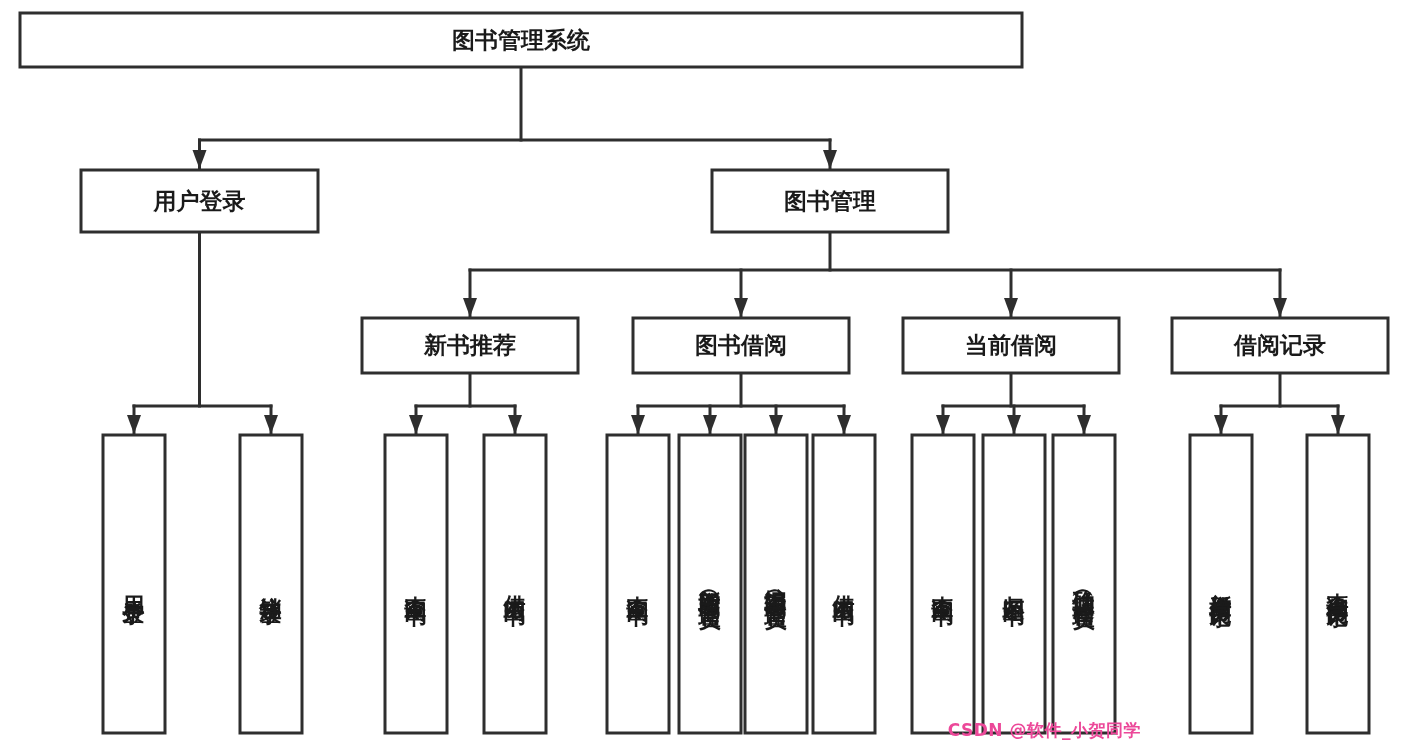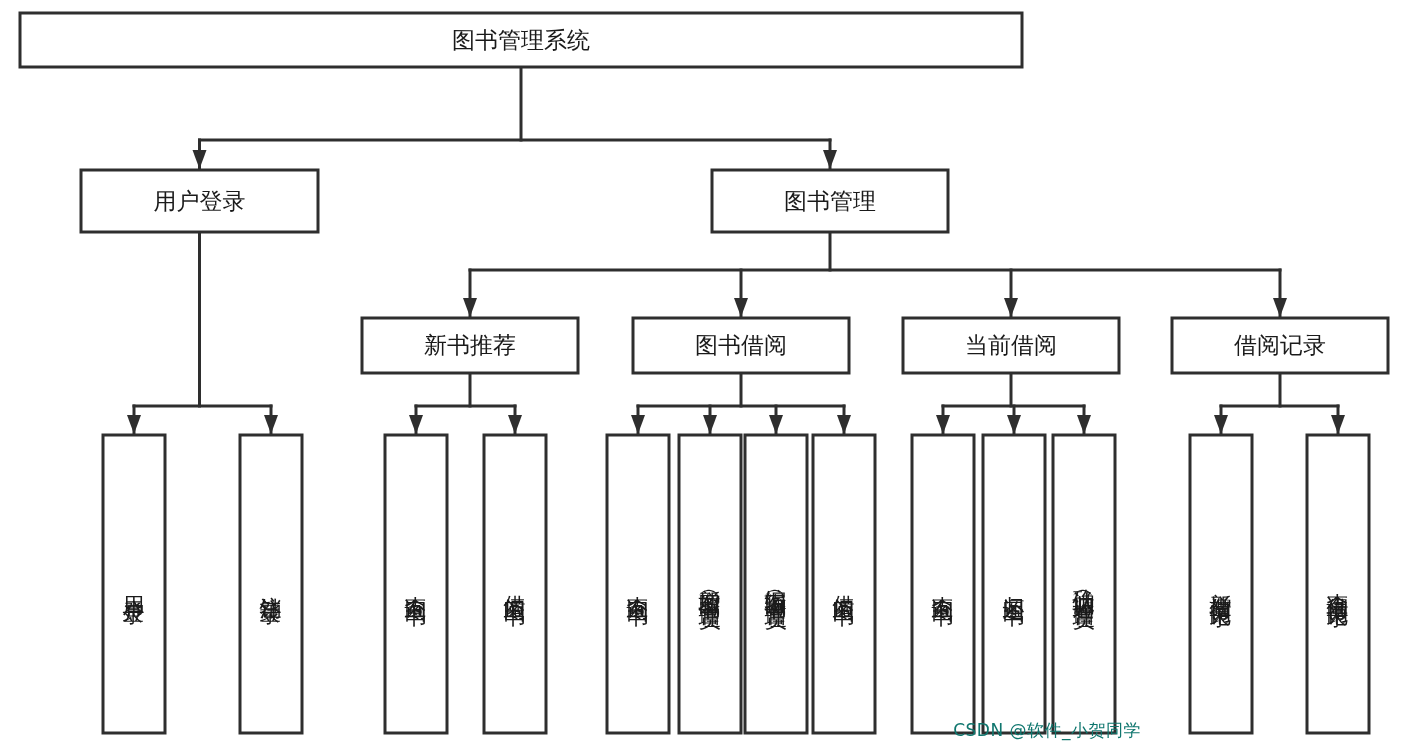--- a/index.html
+++ b/index.html
@@ -11,20 +11,21 @@
     width: 1405px;
     height: 747px;
     font-family: "DejaVu Sans", "Liberation Sans", sans-serif;
     overflow: hidden;
   }
   #diagram-root {
     position: relative;
     width: 1151px;
     height: 747px;
     background: #ffffff;
+    font-weight: bold;
   }
   svg#flow-svg {
     position: absolute;
     left: 0;
     top: 0;
     width: 1405px;
     height: 747px;
     display: block;
   }
   .node-box {
@@ -64,21 +65,21 @@
     justify-content: center;
     white-space: nowrap;
     pointer-events: none;
   }
   #watermark {
     position: absolute;
     right: 10px;
     bottom: 5px;
     font-family: "DejaVu Sans", "Liberation Sans", sans-serif;
     font-size: 17px;
-    color: #0f766e;
+    color: #ec4899;
     white-space: nowrap;
     letter-spacing: 0.5px;
   }
 </style>
 </head>
 <body>
 
 <div id="diagram-root">
 
   <svg id="flow-svg" viewBox="0 0 1405 747">

